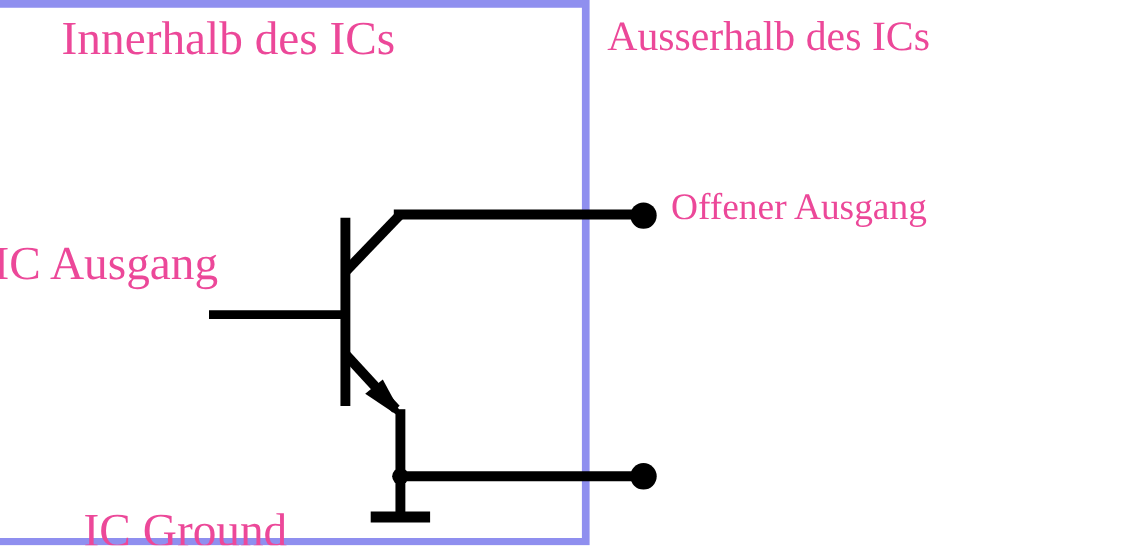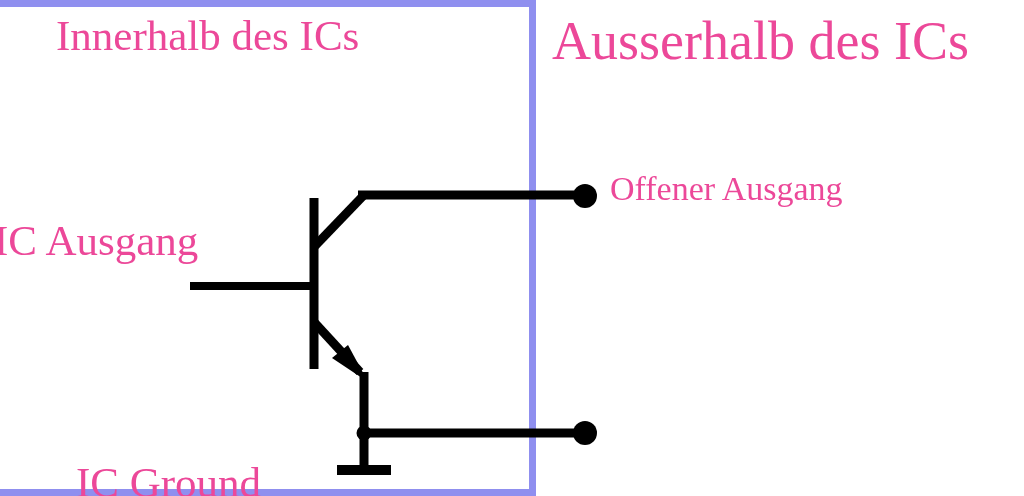--- a/index.html
+++ b/index.html
@@ -34,21 +34,21 @@
     text-align: right;
   }
   #label-inside {
     left: 56px;
     top: 14px;
     font-size: 43px;
   }
   #label-outside {
     left: 552px;
     top: 14px;
-    font-size: 54px;
+    font-size: 38px;
   }
   #label-ic-output {
     left: -6px;
     top: 219px;
     font-size: 43px;
   }
   #label-open-output {
     left: 610px;
     top: 172px;
     font-size: 34px;

